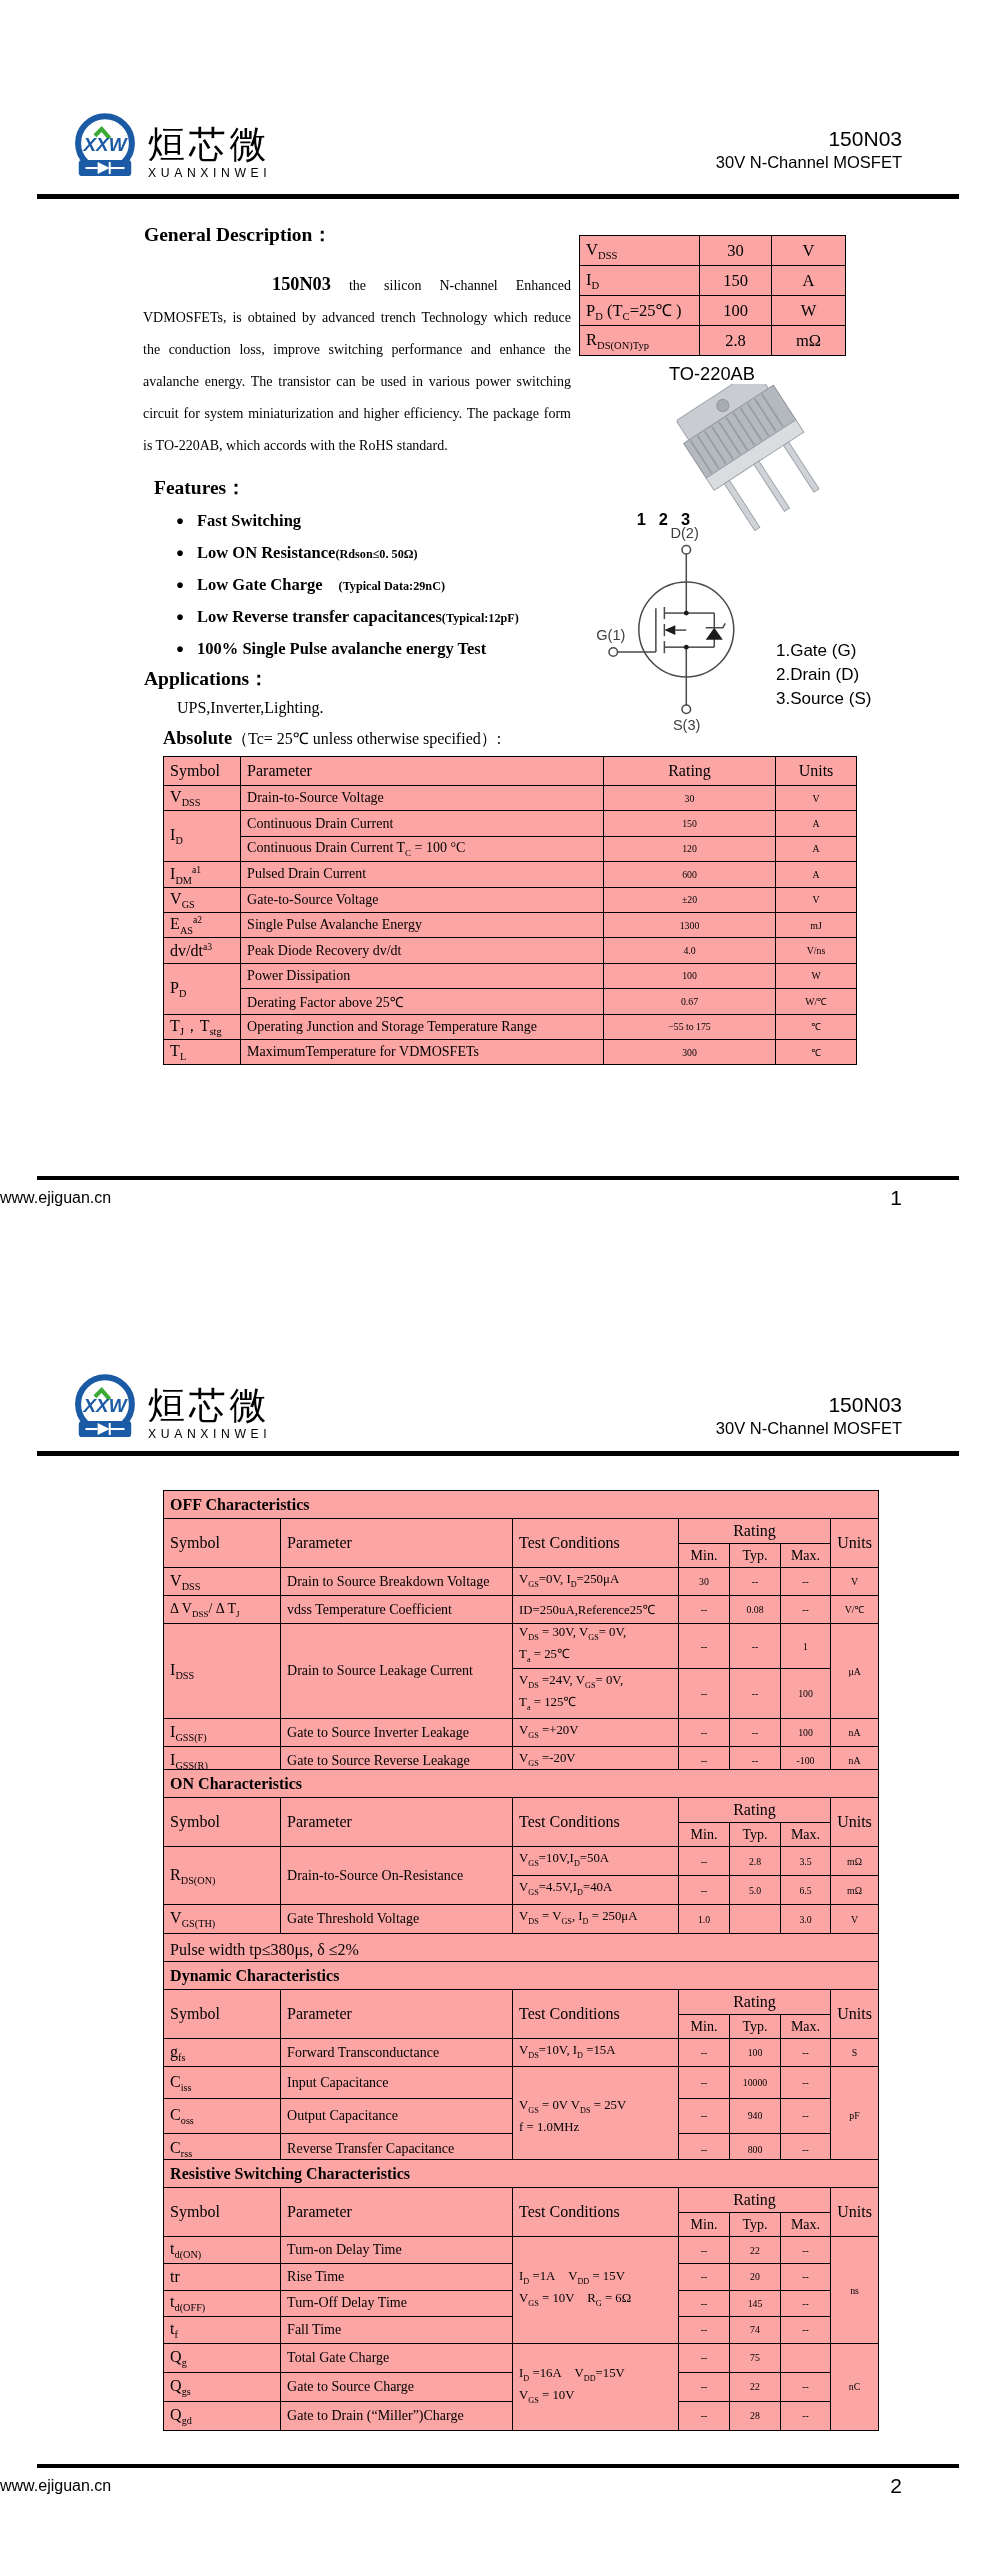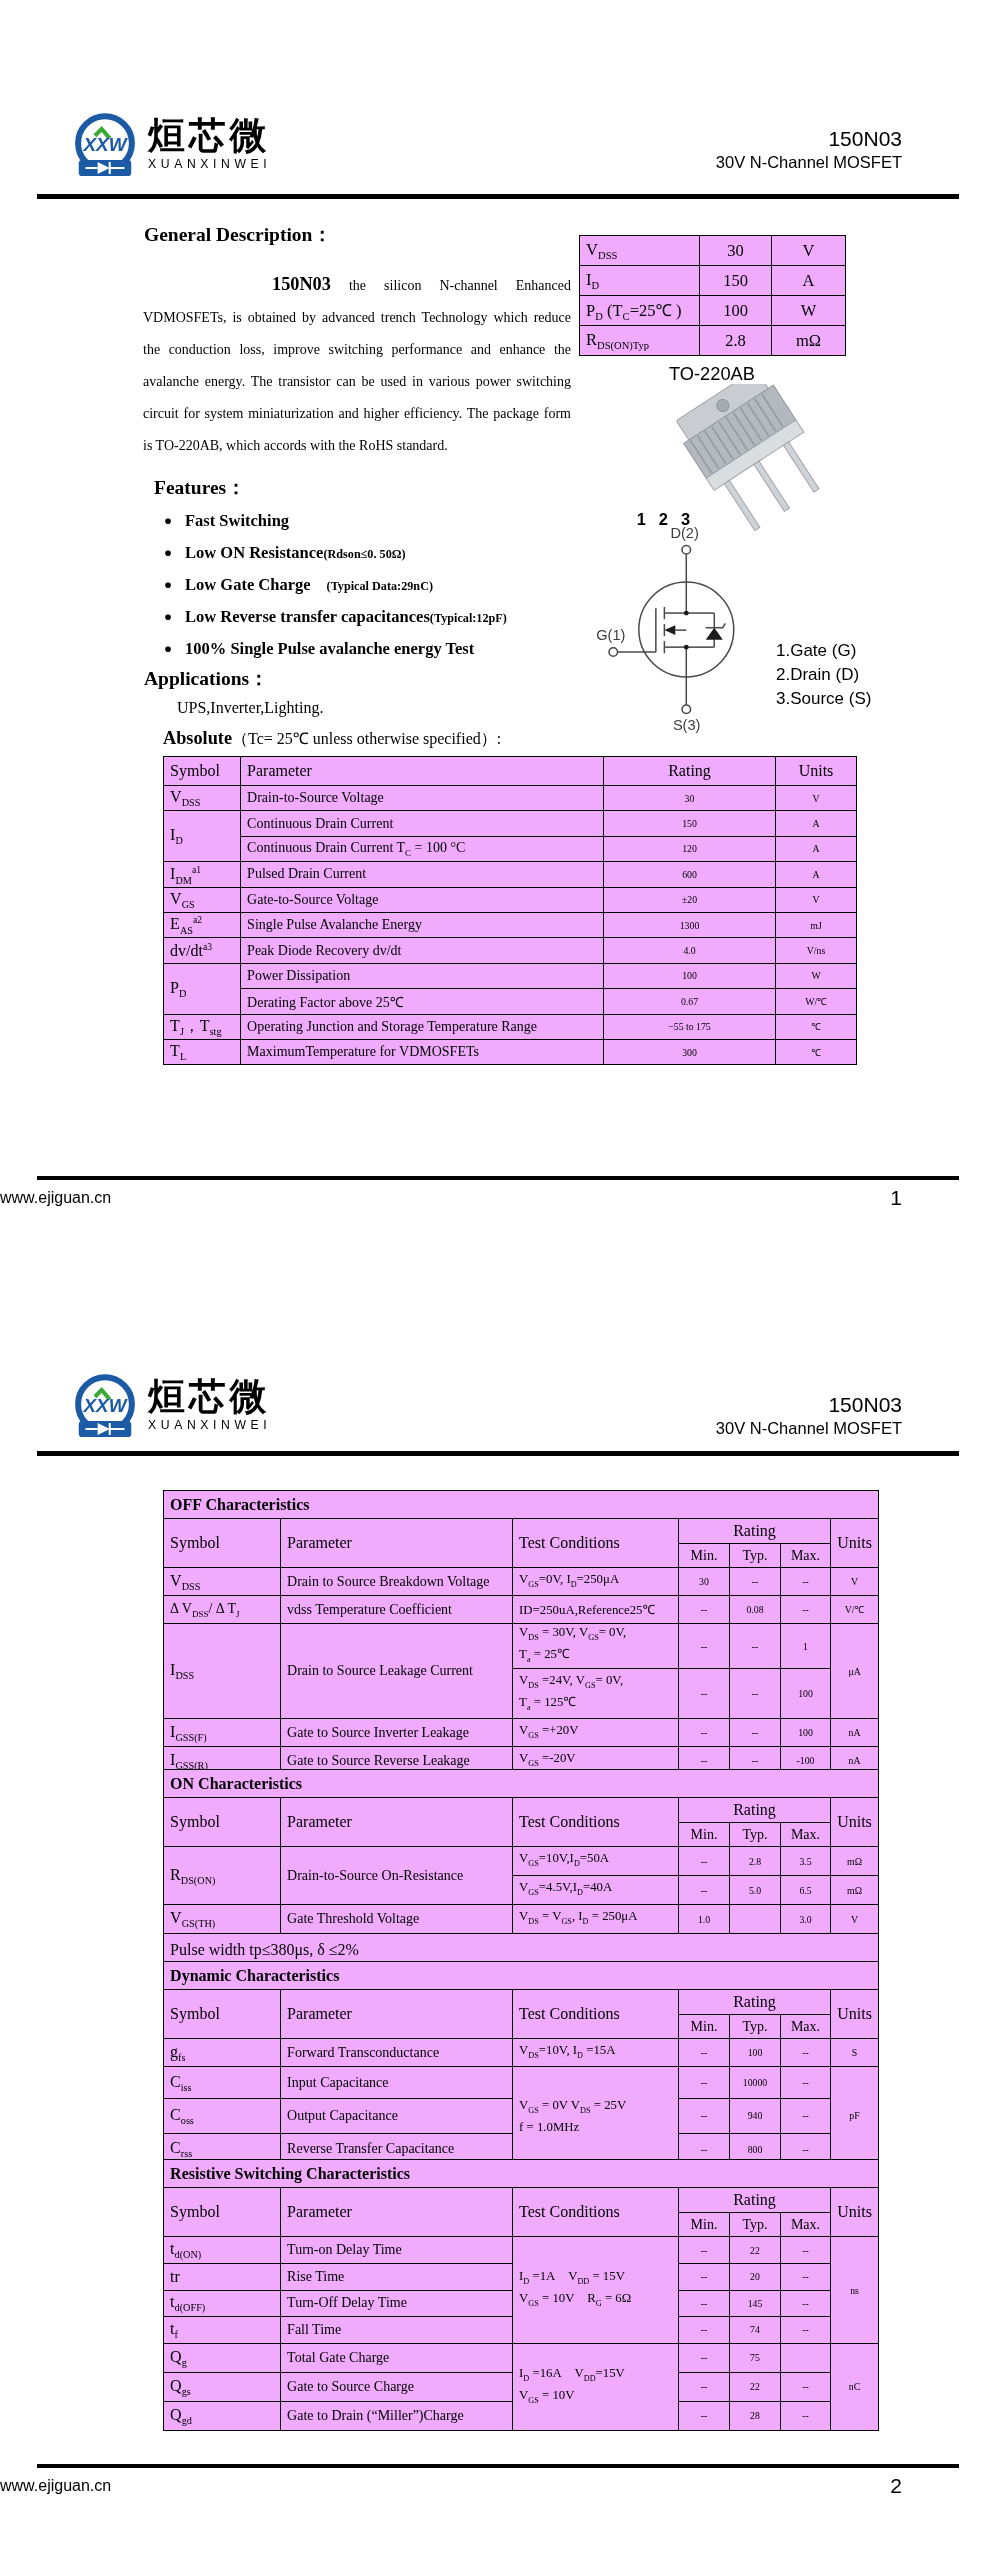--- a/index.html
+++ b/index.html
@@ -3,41 +3,41 @@
 <meta charset="utf-8">
 <style>
   html,body { margin:0; padding:0; background:#ffffff; }
   body { width:995px; font-family:"Liberation Serif", serif; color:#000; }
   .page { position:relative; width:995px; height:1288px; background:#fff; overflow:hidden; }
 
   
   .logo { position:absolute; display:flex; align-items:flex-start; }
   .logo-mark { width:74px; height:71px; }
   .brand-txt { margin-left:6.1px; }
-  .brand-zh { font-family:"Liberation Sans", sans-serif; font-weight:bold; font-size:37px; letter-spacing:3.7px; line-height:40px; margin-top:5px; }
+  .brand-zh { font-family:"Liberation Sans", sans-serif; font-weight:normal; font-size:37px; letter-spacing:3.7px; line-height:40px; margin-top:14px; }
   .brand-en { font-family:"Liberation Sans", sans-serif; font-size:12.2px; letter-spacing:4.6px; margin-top:1.2px; }
   .pn-block { position:absolute; right:93px; text-align:right; font-family:"Liberation Sans", sans-serif; }
   .pn-number { font-size:21px; line-height:24.4px; }
   .pn-sub { font-size:16.5px; line-height:22px; }
   .hrule { position:absolute; left:37px; width:922px; height:4.9px; background:#000; }
   .hrule.thin { height:4.3px; }
 
   
   .sec-h { position:absolute; font-weight:bold; font-size:19.5px; }
   .desc-p { position:absolute; left:143px; width:428px; font-size:14px; line-height:32px; text-align:justify; text-indent:129px; }
   .desc-lead { font-weight:bold; font-size:18.3px; }
-  .feat-list { position:absolute; left:164px; width:427px; list-style:none; margin:0; padding:0; }
+  .feat-list { position:absolute; left:176px; width:427px; list-style:none; margin:0; padding:0; }
   .feat-list li { height:32px; font-weight:bold; font-size:16.5px; }
   .feat-list li .dot { display:inline-block; width:21px; font-size:13.4px; vertical-align:1.2px; }
   .feat-list li .note { font-size:12.2px; }
   .feat-list li:nth-child(3) .note { padding-left:16px; }
   .apps-txt { position:absolute; font-size:16px; }
 
   
-  table { border-collapse:collapse; table-layout:fixed; background:#f0abfc; }
+  table { border-collapse:collapse; table-layout:fixed; background:#fca5a5; }
   td { border:1.2px solid #000; padding:0 6.1px; overflow:hidden; }
   .ctr { text-align:center; padding:0 2.4px; }
   tr.ttl td { font-weight:bold; font-size:16px; border-bottom:1.8px solid #000; }
   .hdr { font-size:16px; }
   .hdr.sm { font-size:14px; }
   .c-sym { font-size:16px; }
   .c-par { font-size:14px; }
   .c-test { font-size:12.8px; line-height:16.5px; }
   sub { font-size:64%; }
   sup { font-size:60%; }

